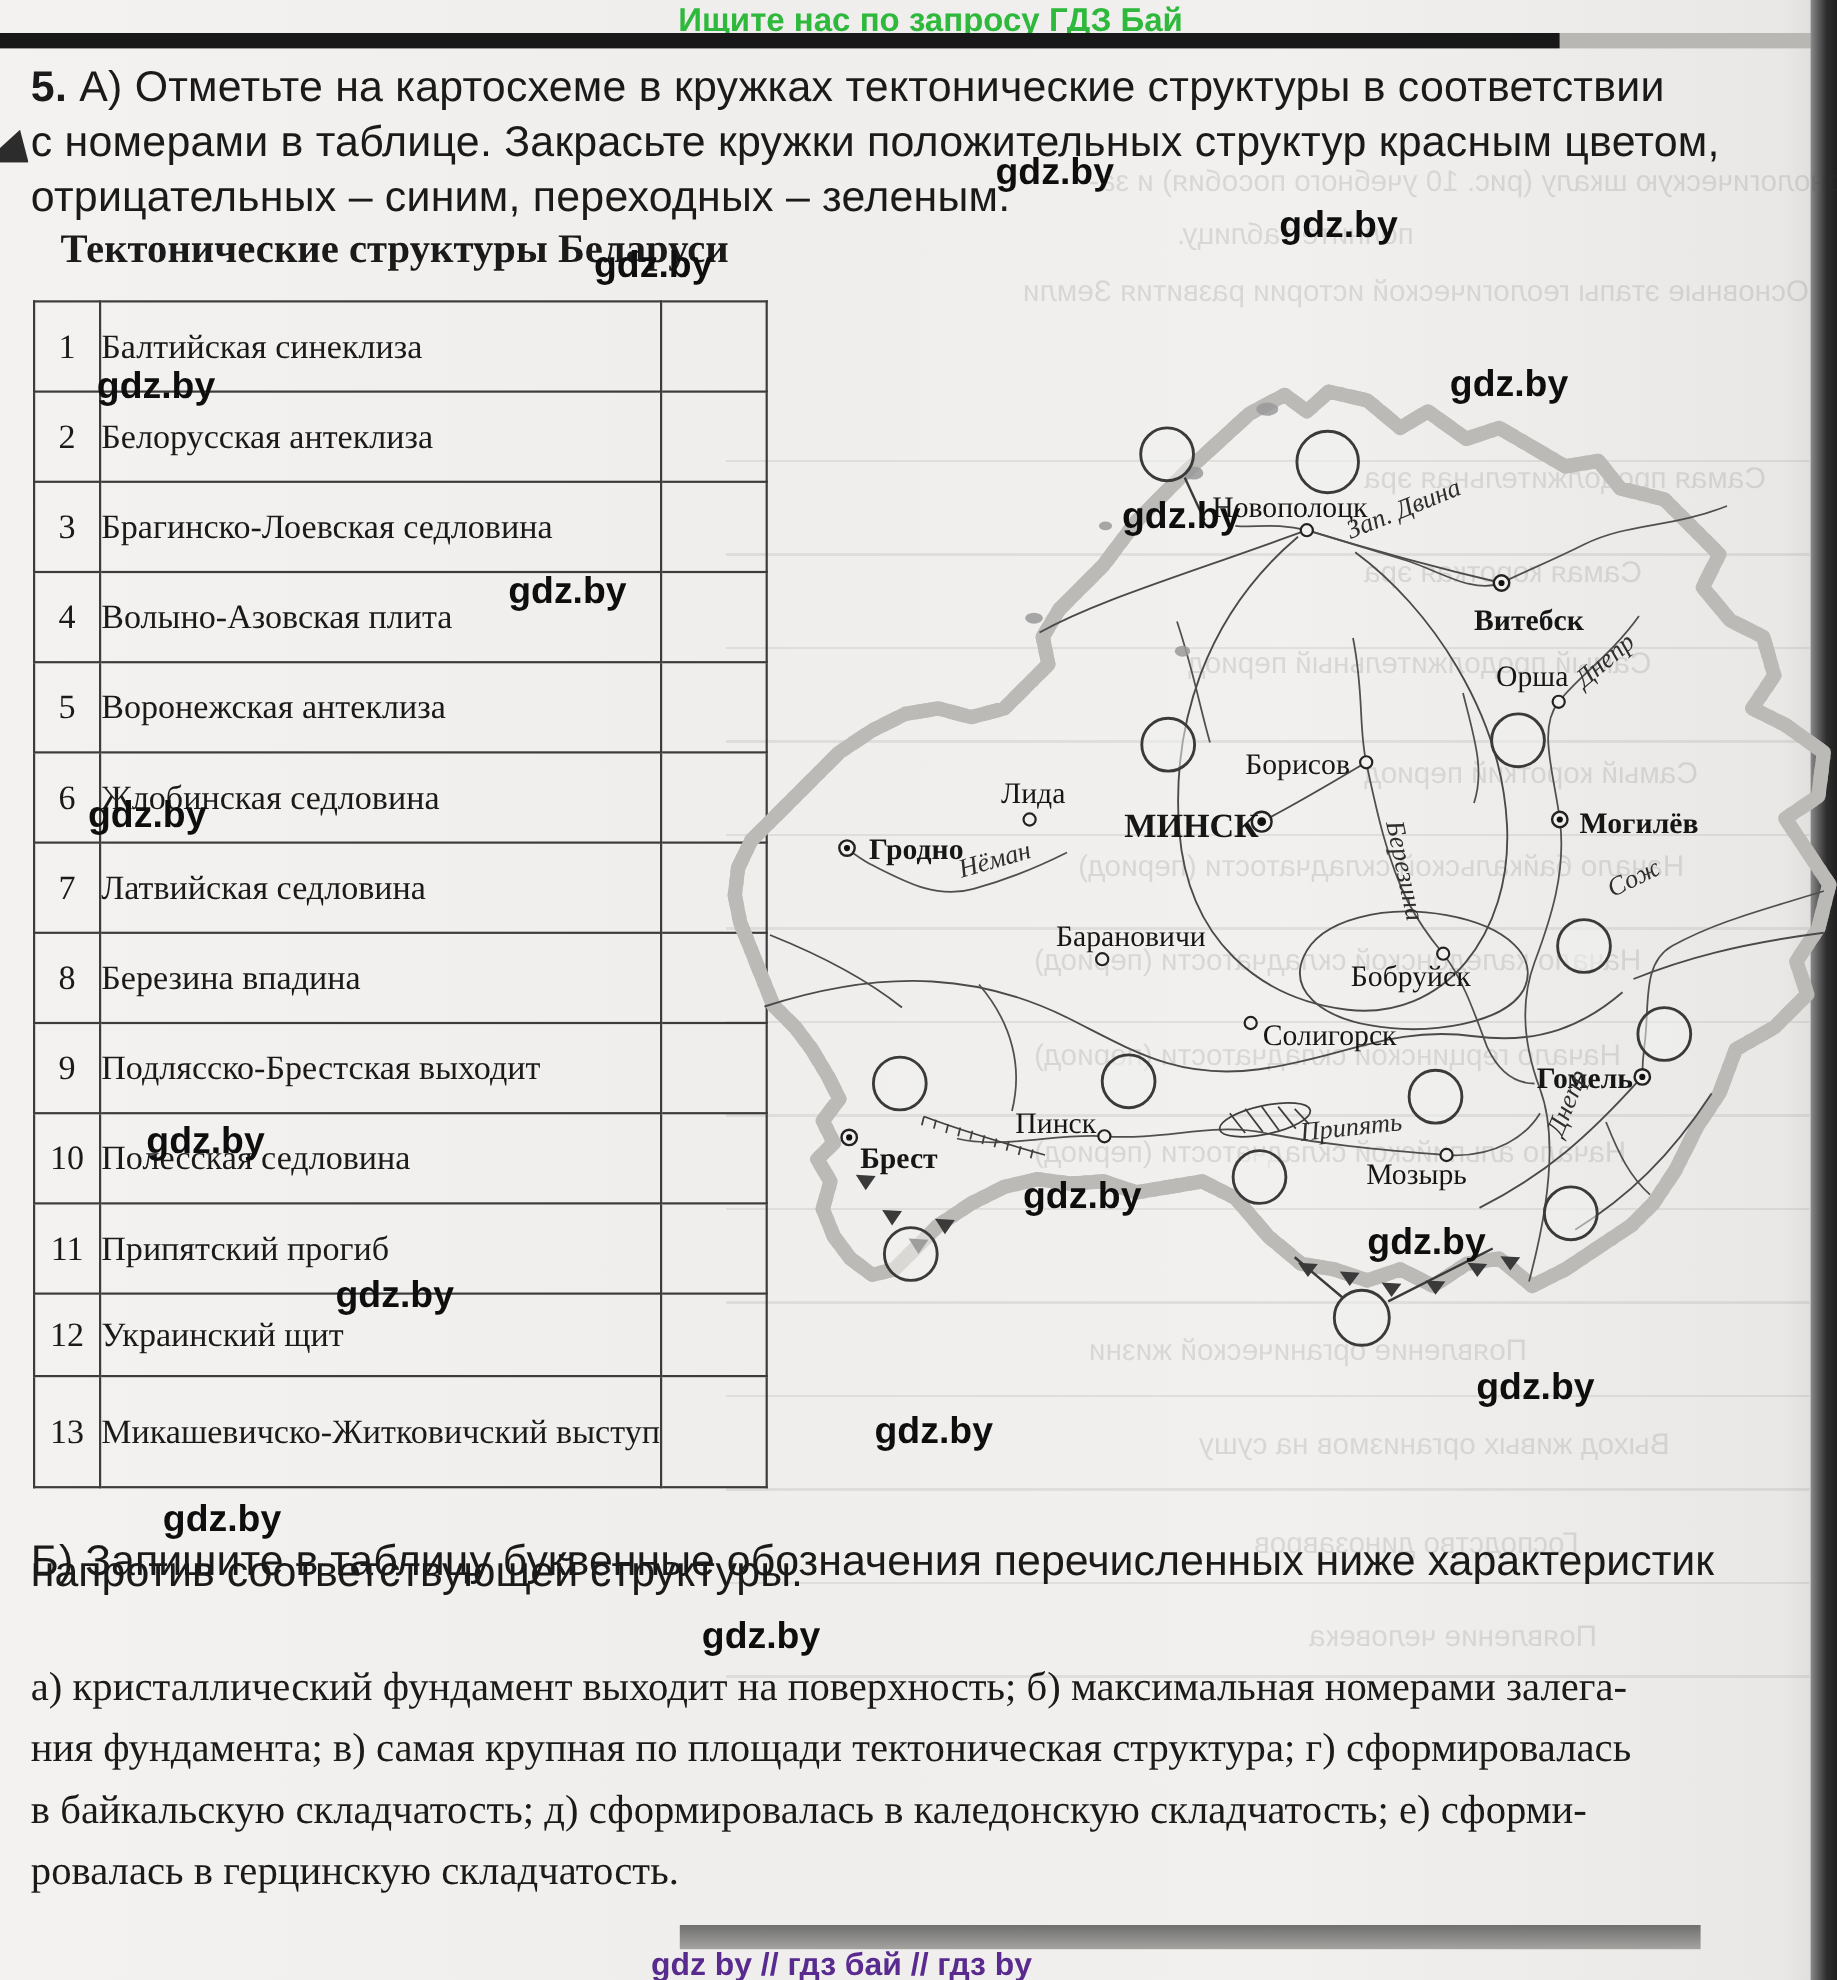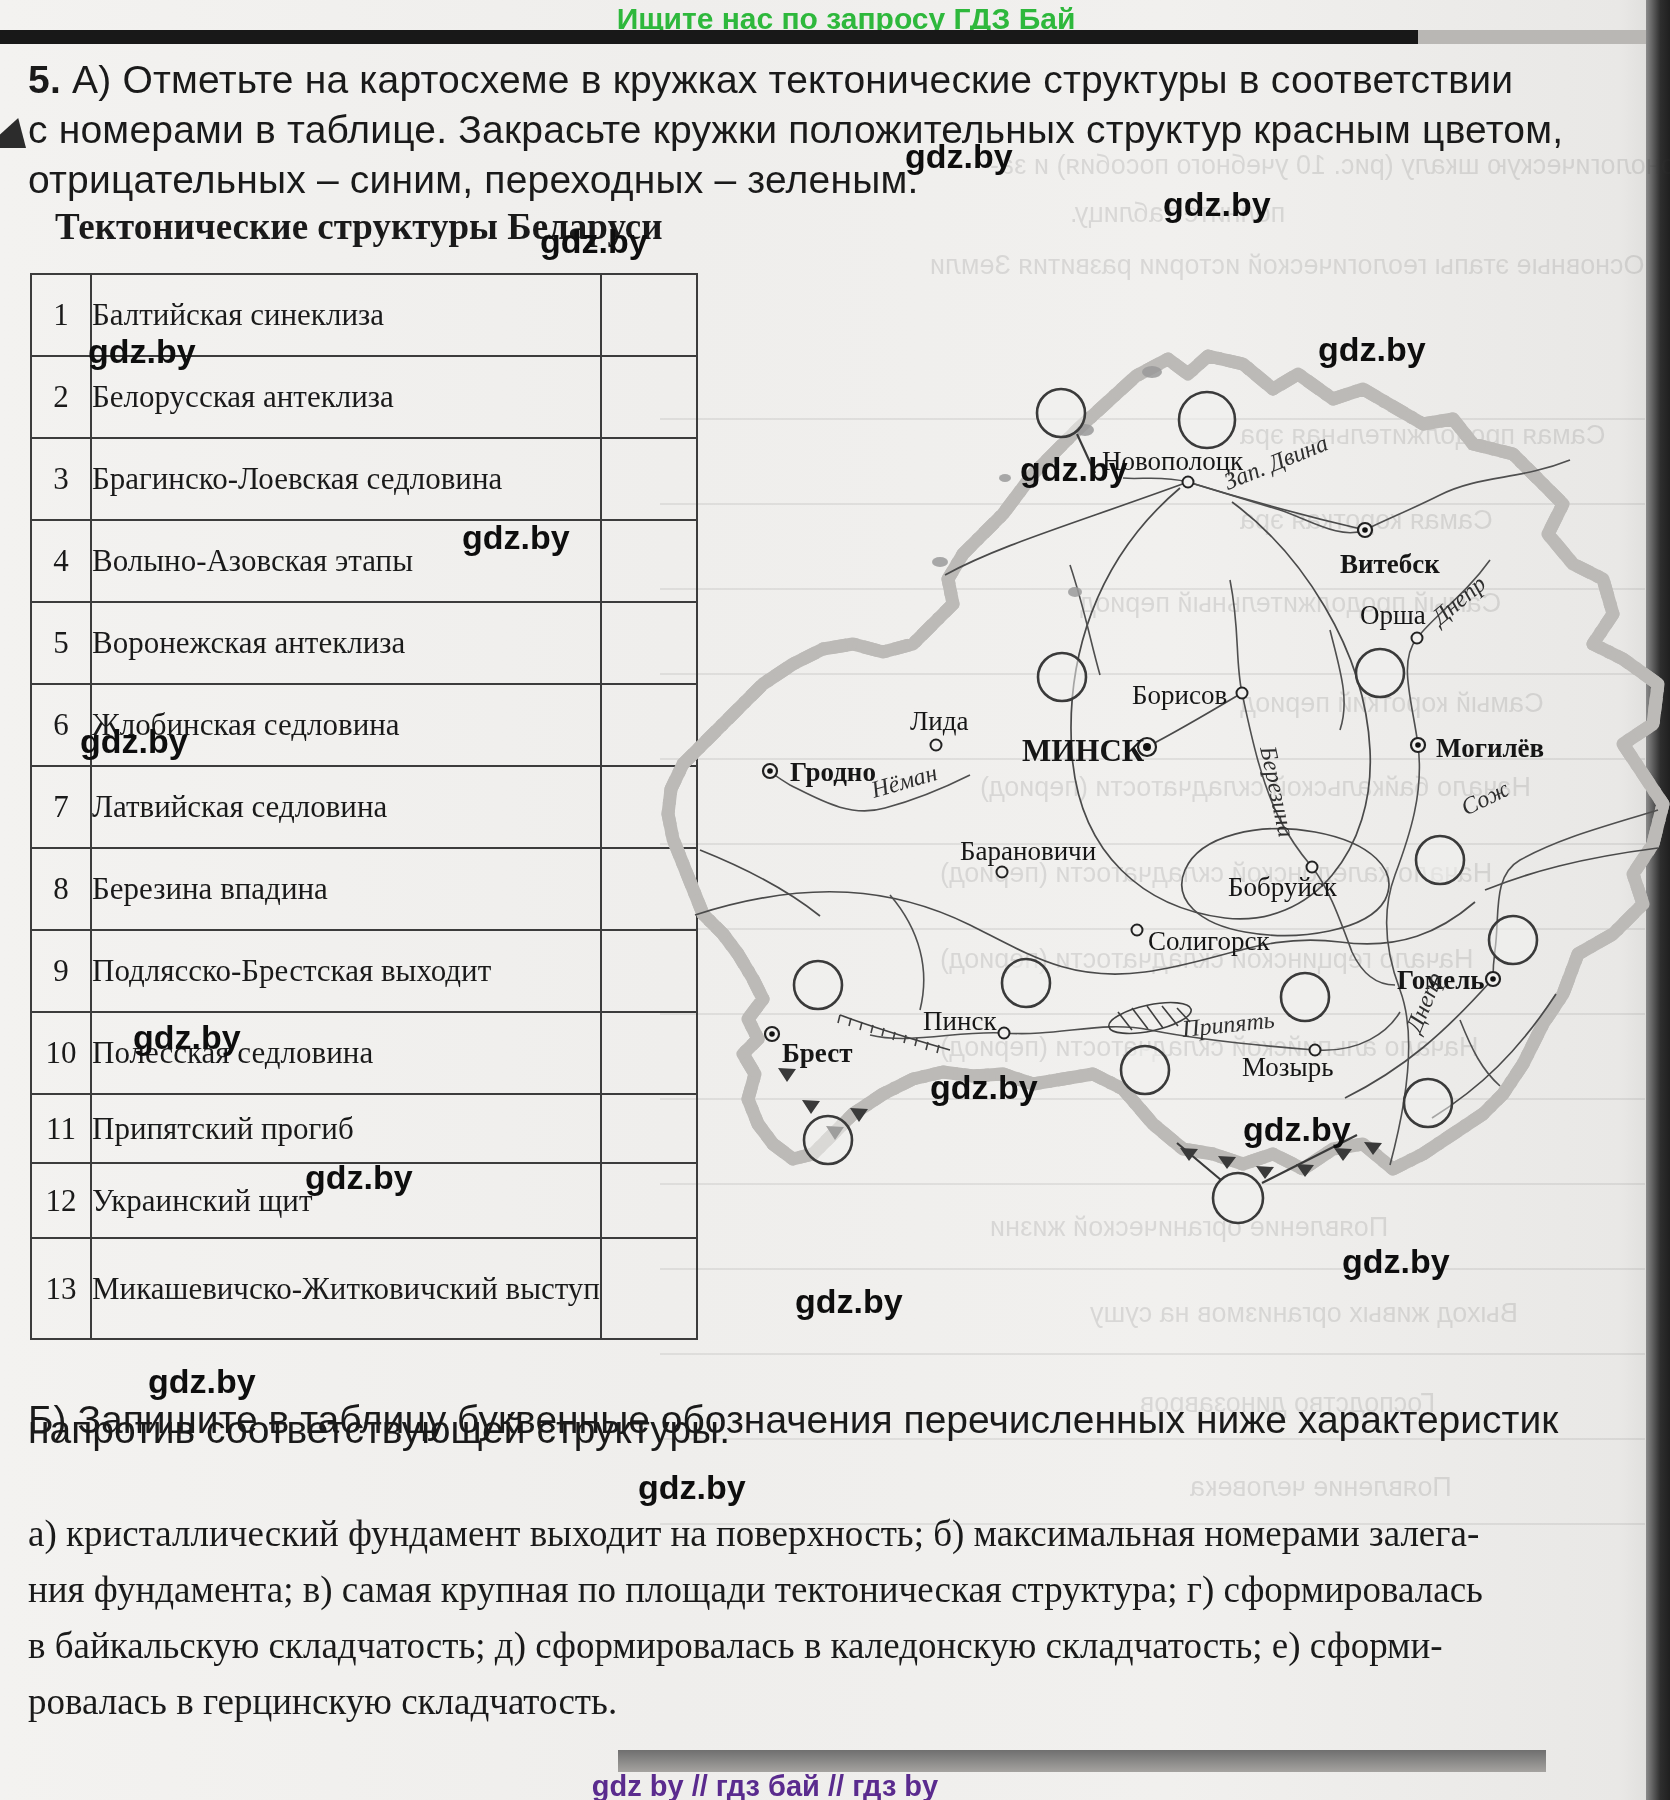--- a/index.html
+++ b/index.html
@@ -68,21 +68,21 @@
           <td class="c-name">Белорусская антеклиза</td>
           <td class="c-ans"></td>
         </tr>
         <tr style="height: 82px;">
           <td class="c-num">3</td>
           <td class="c-name">Брагинско-Лоевская седловина</td>
           <td class="c-ans"></td>
         </tr>
         <tr style="height: 82px;">
           <td class="c-num">4</td>
-          <td class="c-name">Волыно-Азовская этапы</td>
+          <td class="c-name">Волыно-Азовская плита</td>
           <td class="c-ans"></td>
         </tr>
         <tr style="height: 82px;">
           <td class="c-num">5</td>
           <td class="c-name">Воронежская антеклиза</td>
           <td class="c-ans"></td>
         </tr>
         <tr style="height: 82px;">
           <td class="c-num">6</td>
           <td class="c-name">Жлобинская седловина</td>
@@ -101,21 +101,21 @@
         <tr style="height: 82px;">
           <td class="c-num">9</td>
           <td class="c-name">Подлясско-Брестская выходит</td>
           <td class="c-ans"></td>
         </tr>
         <tr style="height: 82px;">
           <td class="c-num">10</td>
           <td class="c-name">Полесская седловина</td>
           <td class="c-ans"></td>
         </tr>
-        <tr style="height: 69px;">
+        <tr style="height: 82px;">
           <td class="c-num">11</td>
           <td class="c-name">Припятский прогиб</td>
           <td class="c-ans"></td>
         </tr>
         <tr style="height: 75px;">
           <td class="c-num">12</td>
           <td class="c-name">Украинский щит</td>
           <td class="c-ans"></td>
         </tr>
         <tr style="height: 101px;">

